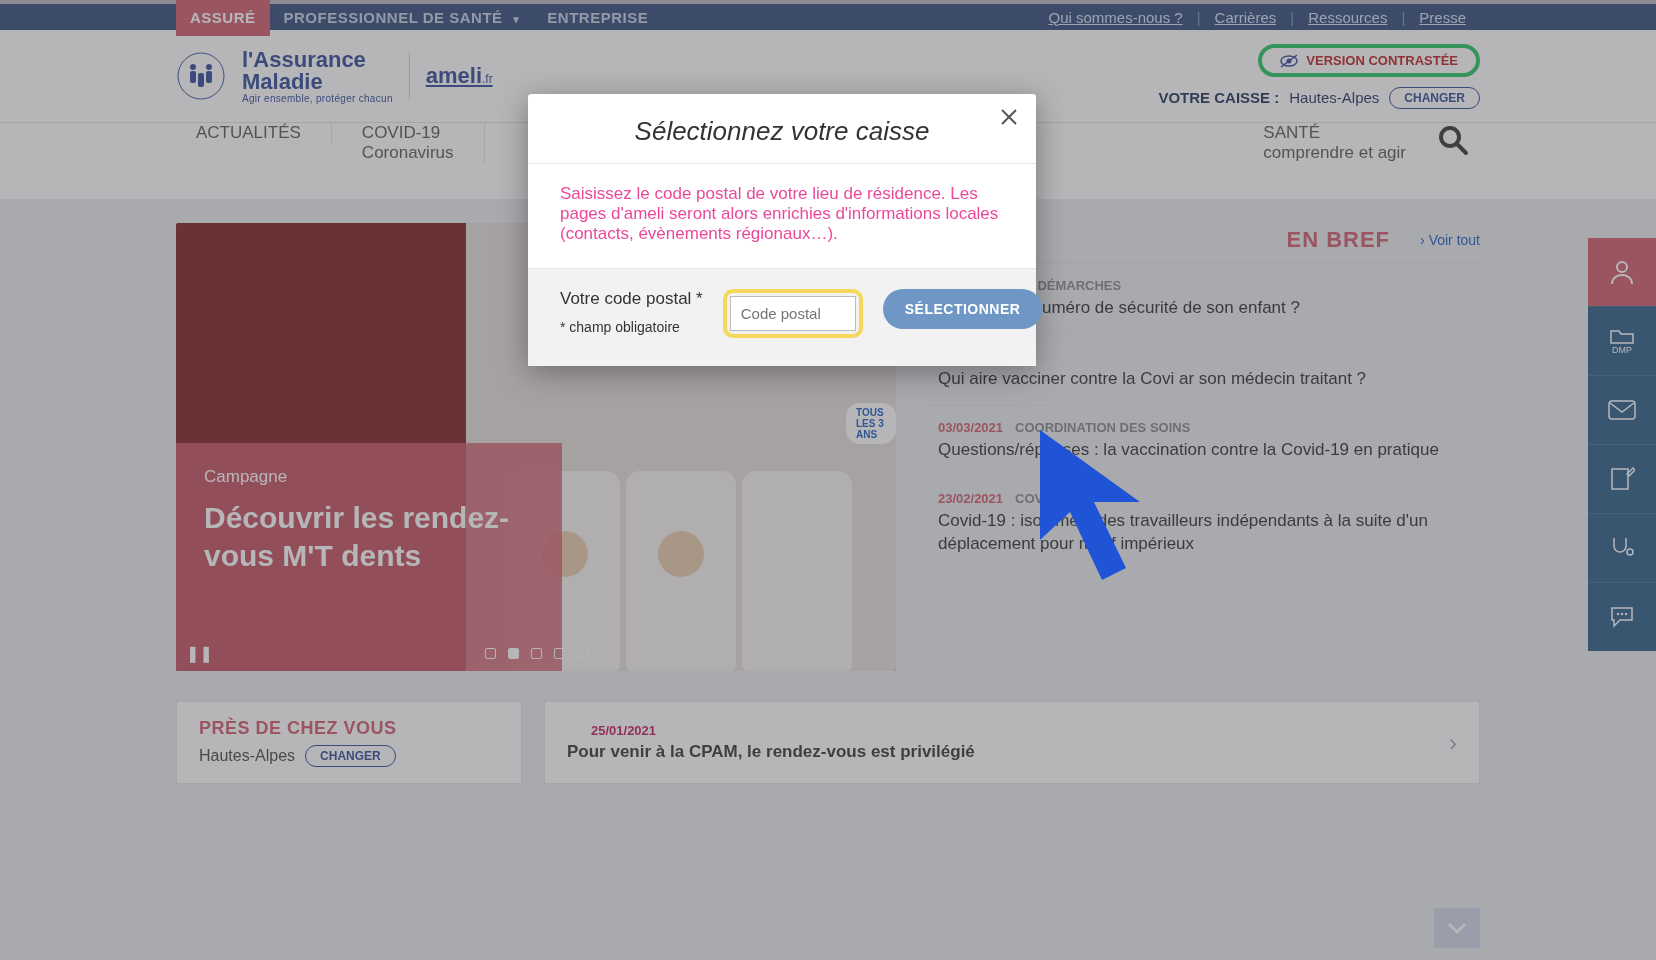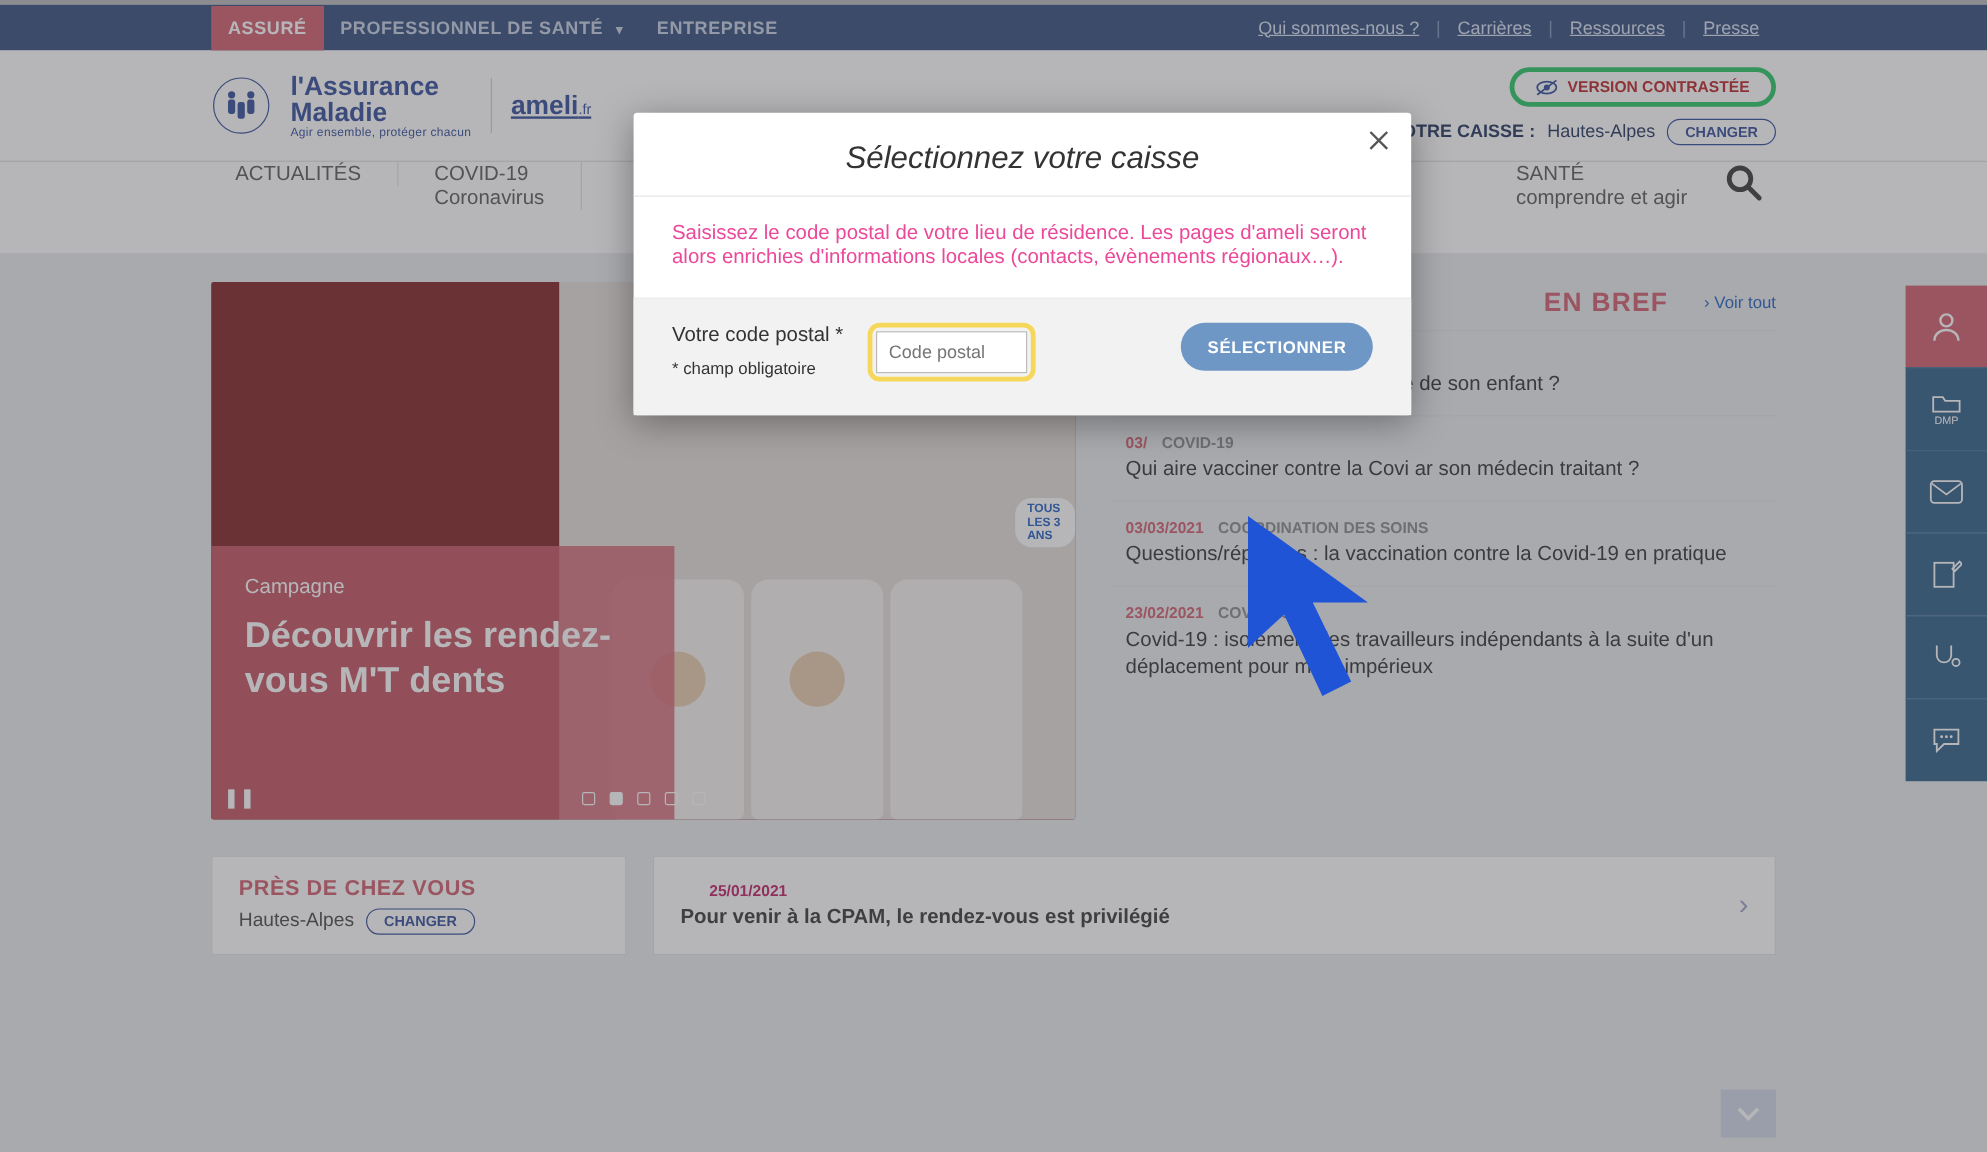--- a/index.html
+++ b/index.html
@@ -1,18 +1,18 @@
 <!DOCTYPE html>
 <html><head>
 <meta charset="utf-8">
 <style>
 html,body{margin:0;padding:0;font-family:Arial,Helvetica,sans-serif;background:#e8eaed;}
 .wrap{position:relative;width:1656px;height:960px;margin:0 auto;overflow:hidden;}
 .greygap{height:4px;background:#b9b9ba;}
-.topbar{height:38px;background:#2c4876;display:flex;align-items:center;padding:0 176px;color:#fff;font-size:15px;}
+.topbar{height:26px;background:#2c4876;display:flex;align-items:center;padding:0 176px;color:#fff;font-size:15px;}
 .topbar .audience{display:flex;align-items:center;}
 .aud{padding:10px 14px;font-weight:bold;letter-spacing:.5px;}
 .aud.active{background:#cf5868;}
 .aud.inactive{color:#c3cde0;}
 .chev{margin-left:6px;font-size:11px;}
 .toplinks{margin-left:auto;display:flex;}
 .toplinks span{padding:0 14px;color:#d7dff0;text-decoration:underline;}
 .toplinks .sep{color:#7a8fb6;padding:0;}
 .header{background:#fff;height:92px;display:flex;align-items:center;padding:0 176px;}
 .logo-block{display:flex;align-items:center;gap:16px;}
@@ -67,21 +67,21 @@
 .card2 .meta .date{color:#be185d;font-weight:bold;font-size:13px;margin-left:24px;}
 .card2 .headline{font-size:17px;font-weight:bold;color:#333;margin-top:4px;}
 .card2 .arrow{margin-left:auto;color:#9aa5c0;font-size:24px;}
 .sidelinks{position:absolute;right:0;top:238px;width:68px;}
 .sl{height:68px;display:flex;align-items:center;justify-content:center;color:#fff;}
 .sl.red{background:#cf5868;}
 .sl.blue{background:#285a84;border-top:1px solid #3d6c92;}
 .sl .lbl{font-size:9px;display:block;text-align:center;}
 .scrolltop{position:absolute;right:176px;bottom:12px;width:46px;height:40px;background:#cdd6e6;color:#fff;display:flex;align-items:center;justify-content:center;}
 .dimmer{position:absolute;inset:0;background:rgba(80,82,88,.42);}
-.modal{position:absolute;left:528px;top:94px;width:648px;background:#fff;border-radius:3px;box-shadow:0 6px 30px rgba(0,0,0,.35);}
+.modal{position:absolute;left:528px;top:94px;width:508px;background:#fff;border-radius:3px;box-shadow:0 6px 30px rgba(0,0,0,.35);}
 .modal .mhead{padding:22px 24px 16px;position:relative;}
 .modal .mtitle{font-style:italic;font-size:26px;color:#333;text-align:center;}
 .modal .close{position:absolute;right:14px;top:14px;width:22px;height:22px;color:#555;font-size:20px;line-height:20px;text-align:center;}
 .modal .mbody{padding:0 32px 24px;font-size:17px;color:#ec4899;border-bottom:1px solid #e6e6e6;border-top:1px solid #e6e6e6;padding-top:20px;}
 .modal .mform{background:#f2f2f2;padding:20px 32px 28px;display:flex;align-items:flex-start;gap:20px;}
 .mform .labels{flex:0 0 auto;}
 .mform .flabel{font-size:17px;color:#333;}
 .mform .oblig{font-size:14px;color:#333;margin-top:10px;}
 .inputwrap{border:4px solid #f5d75a;border-radius:10px;padding:3px;}
 .inputwrap input{border:1px solid #bbb;padding:8px 10px;font-size:15px;width:104px;color:#888;}

